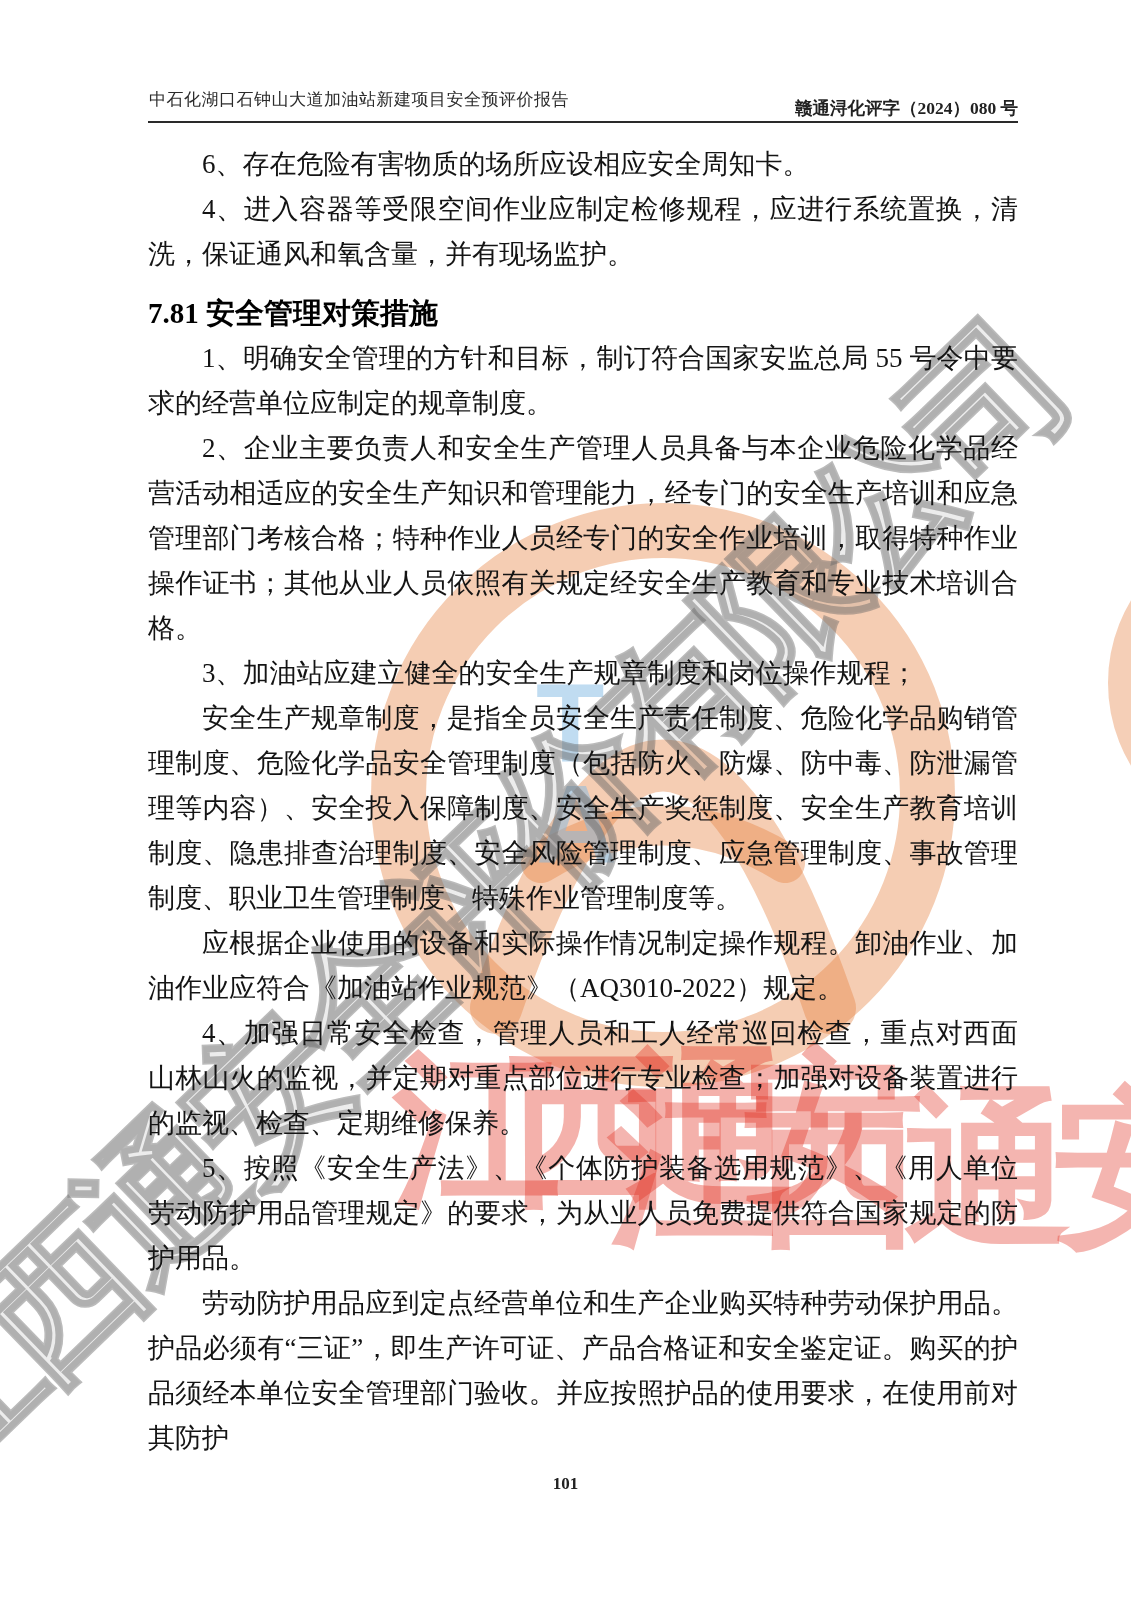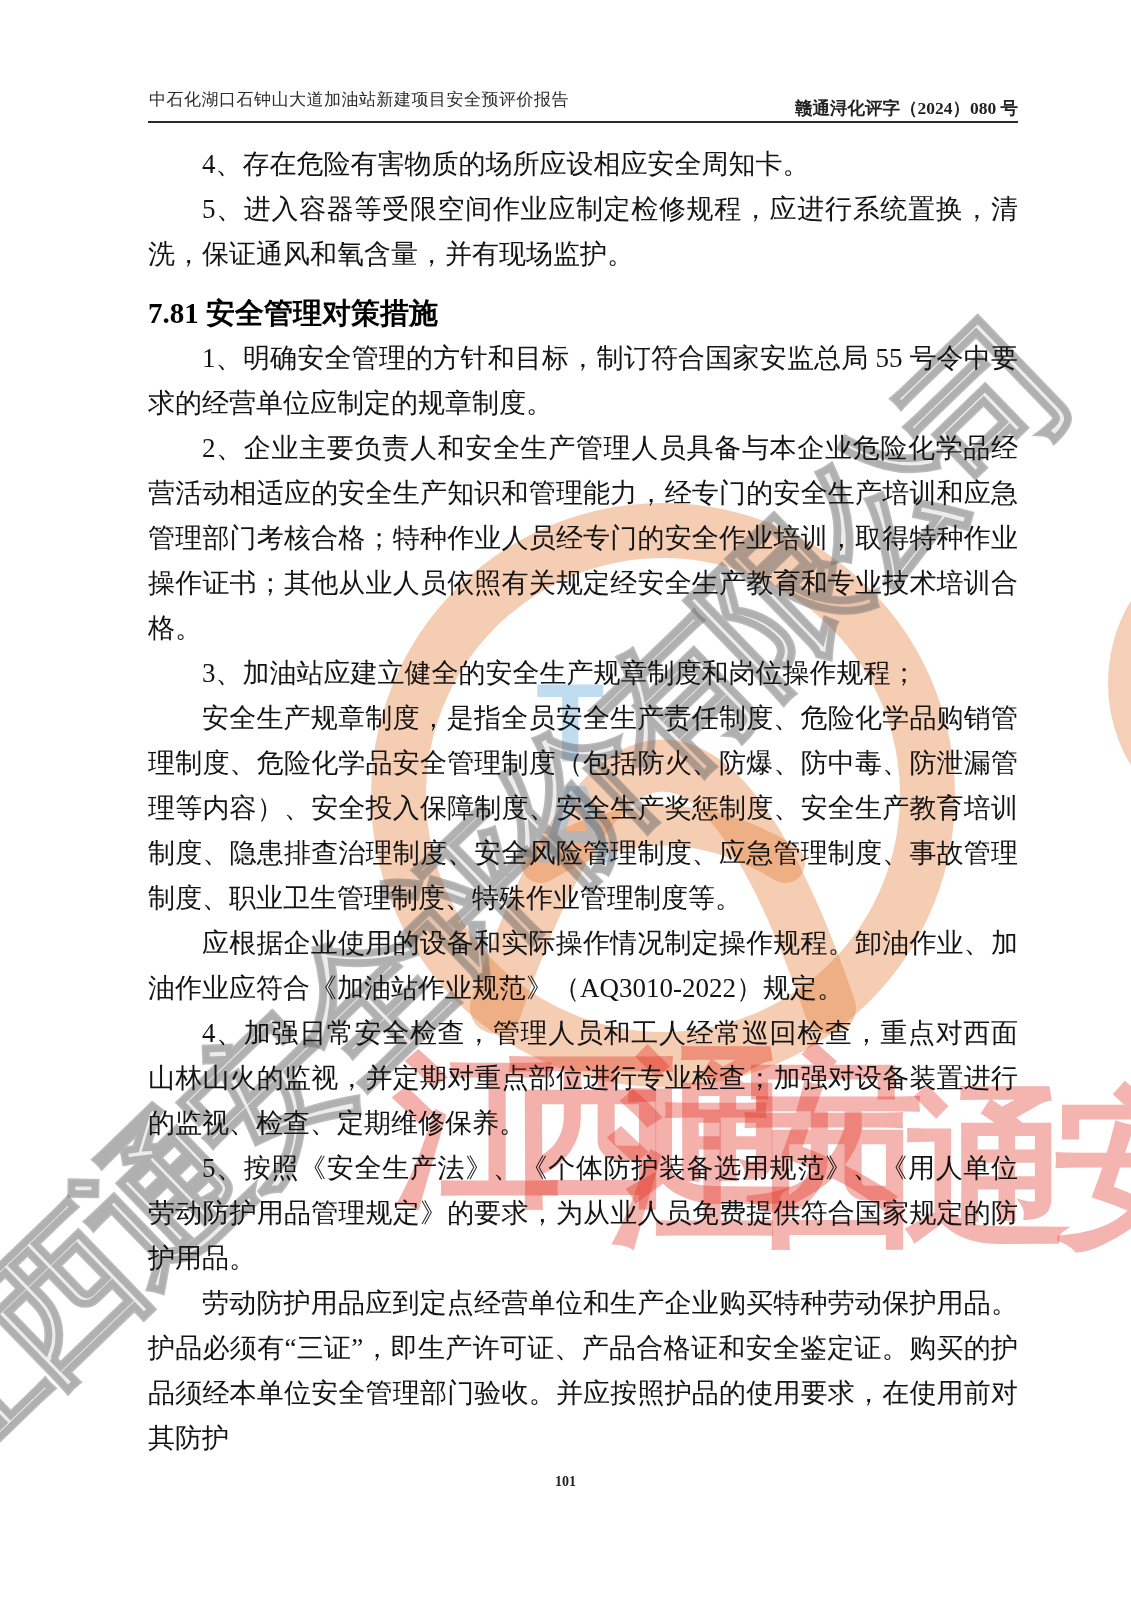--- a/index.html
+++ b/index.html
@@ -41,21 +41,21 @@
   }
   .sec-heading{
     margin:13px 0 0 0;
     font-size:29px;line-height:46px;font-weight:bold;
     color:#000;
     text-indent:0;
   }
   
   .page-num{
     position:absolute;left:0;top:1474px;width:1131px;
-    text-align:center;font-size:14px;font-weight:bold;color:#222;
+    text-align:center;font-size:17px;font-weight:bold;color:#222;
     z-index:3;
   }
   
   .wm{position:absolute;pointer-events:none;user-select:none;}
   .wm-ring{
     left:371px;top:503px;width:584px;height:584px;
     border:55px solid rgba(230,130,66,0.40);
     border-radius:50%;
     box-sizing:border-box;
     z-index:1;
@@ -121,22 +121,22 @@
   <div class="wm wm-ta">TA</div>
   <div class="wm wm-diag">江西通安全评价有限公司</div>
   <div class="wm wm-red wm-red-a">江西通安</div>
   <div class="wm wm-red wm-red-b">江西通安</div>
 
   <div class="hdr-left">中石化湖口石钟山大道加油站新建项目安全预评价报告</div>
   <div class="hdr-right">赣通浔化评字（2024）080 号</div>
   <div class="hdr-rule"></div>
 
   <div class="content">
-      <p class="body-para">4、存在危险有害物质的场所应设相应安全周知卡。</p>
-      <p class="body-para">5、进入容器等受限空间作业应制定检修规程，应进行系统置换，清洗，保证通风和氧含量，并有现场监护。</p>
+      <p class="body-para">6、存在危险有害物质的场所应设相应安全周知卡。</p>
+      <p class="body-para">4、进入容器等受限空间作业应制定检修规程，应进行系统置换，清洗，保证通风和氧含量，并有现场监护。</p>
       <div class="sec-heading">7.81 安全管理对策措施</div>
       <p class="body-para">1、明确安全管理的方针和目标，制订符合国家安监总局 55 号令中要求的经营单位应制定的规章制度。</p>
       <p class="body-para">2、企业主要负责人和安全生产管理人员具备与本企业危险化学品经营活动相适应的安全生产知识和管理能力，经专门的安全生产培训和应急管理部门考核合格；特种作业人员经专门的安全作业培训，取得特种作业操作证书；其他从业人员依照有关规定经安全生产教育和专业技术培训合格。</p>
       <p class="body-para">3、加油站应建立健全的安全生产规章制度和岗位操作规程；</p>
       <p class="body-para">安全生产规章制度，是指全员安全生产责任制度、危险化学品购销管理制度、危险化学品安全管理制度（包括防火、防爆、防中毒、防泄漏管理等内容）、安全投入保障制度、安全生产奖惩制度、安全生产教育培训制度、隐患排查治理制度、安全风险管理制度、应急管理制度、事故管理制度、职业卫生管理制度、特殊作业管理制度等。</p>
       <p class="body-para">应根据企业使用的设备和实际操作情况制定操作规程。卸油作业、加油作业应符合《加油站作业规范》（AQ3010-2022）规定。</p>
       <p class="body-para">4、加强日常安全检查，管理人员和工人经常巡回检查，重点对西面山林山火的监视，并定期对重点部位进行专业检查；加强对设备装置进行的监视、检查、定期维修保养。</p>
       <p class="body-para">5、按照《安全生产法》、《个体防护装备选用规范》、《用人单位劳动防护用品管理规定》的要求，为从业人员免费提供符合国家规定的防护用品。</p>
       <p class="body-para">劳动防护用品应到定点经营单位和生产企业购买特种劳动保护用品。护品必须有“三证”，即生产许可证、产品合格证和安全鉴定证。购买的护品须经本单位安全管理部门验收。并应按照护品的使用要求，在使用前对其防护</p>
     </div>

